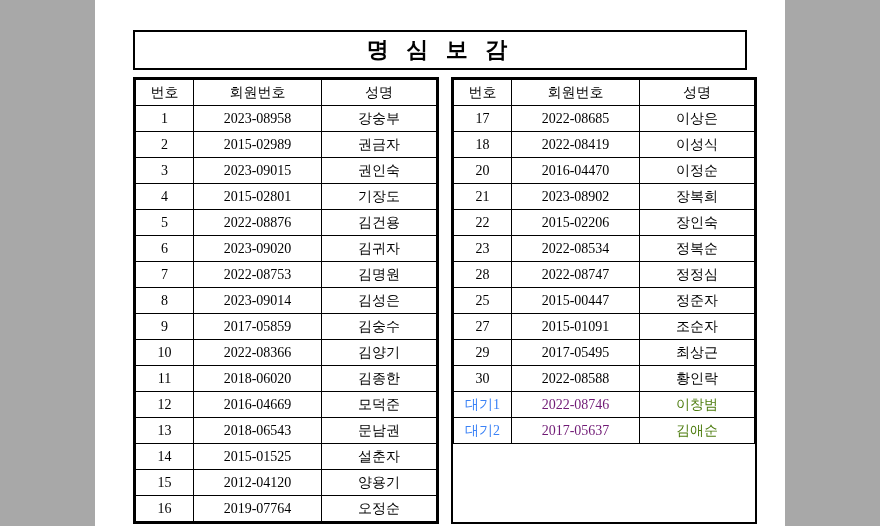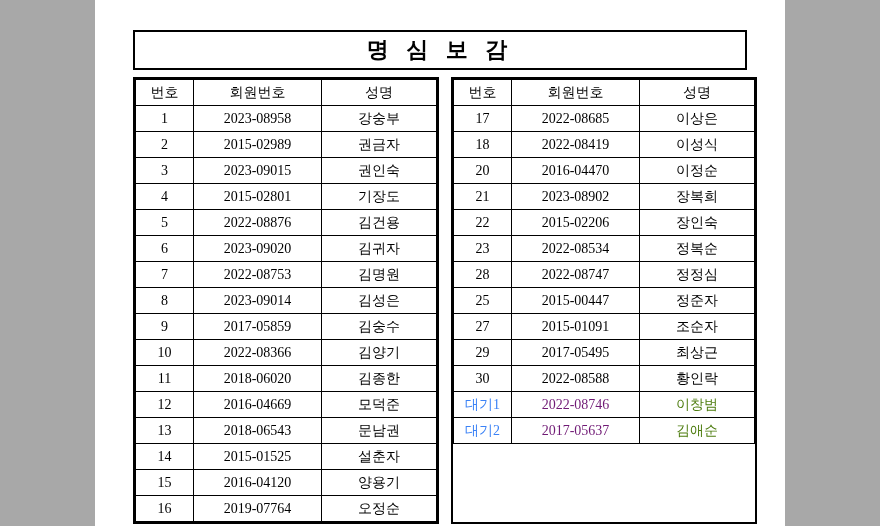--- a/index.html
+++ b/index.html
@@ -177,21 +177,21 @@
                 <td class="num-cell">2018-06543</td>
                 <td class="">문남권</td>
               </tr>
               <tr>
                 <td class="num-cell">14</td>
                 <td class="num-cell">2015-01525</td>
                 <td class="">설춘자</td>
               </tr>
               <tr>
                 <td class="num-cell">15</td>
-                <td class="num-cell">2016-04120</td>
+                <td class="num-cell">2012-04120</td>
                 <td class="">양용기</td>
               </tr>
               <tr>
                 <td class="num-cell">16</td>
                 <td class="num-cell">2019-07764</td>
                 <td class="">오정순</td>
               </tr>
             </tbody>
         </table>
       </div>

